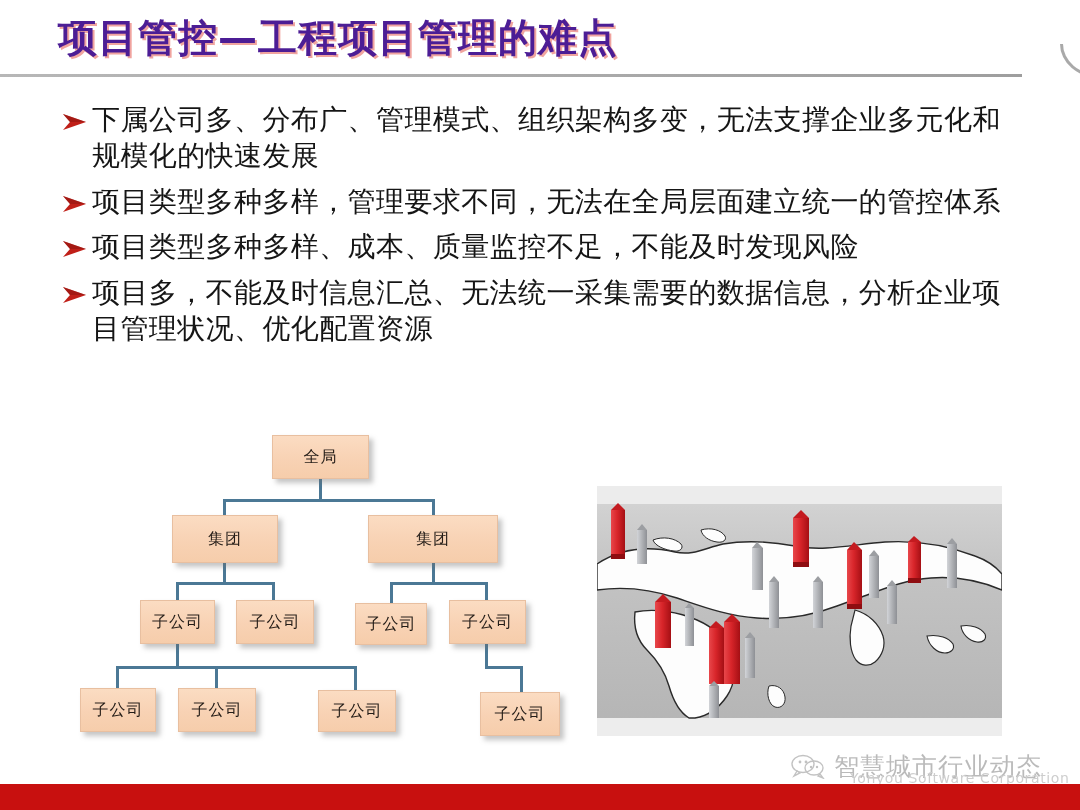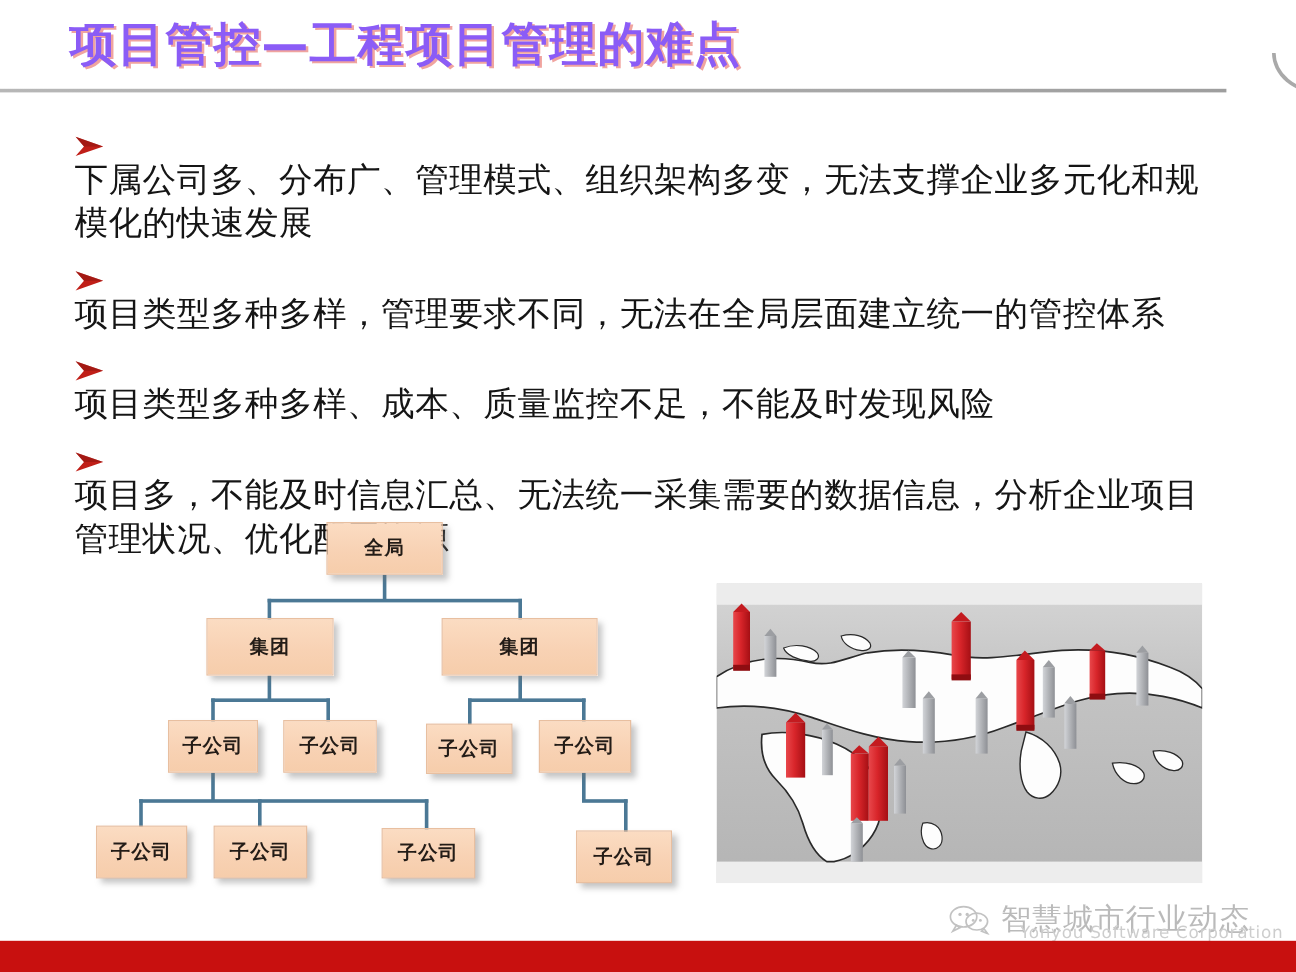--- a/index.html
+++ b/index.html
@@ -18,21 +18,21 @@
   }
 
   
   .slide-title {
     position: absolute;
     left: 58px;
     top: 18px;
     font-size: 39px;
     font-weight: bold;
     letter-spacing: 1px;
-    color: #8b5cf6;
+    color: #4c1d95;
     text-shadow: 2px 2px 0 rgba(228,90,80,0.55);
     white-space: nowrap;
     line-height: 1;
   }
   .header-rule {
     position: absolute;
     left: 0px;
     top: 74px;
     width: 1022px;
     height: 3px;
@@ -58,21 +58,20 @@
   .bullets {
     position: absolute;
     left: 62px;
     top: 102px;
     width: 950px;
   }
   .bullet-row {
     display: flex;
     align-items: flex-start;
     margin-bottom: 9px;
-    flex-direction: column;
   }
   .bullet-marker {
     flex: 0 0 auto;
     width: 30px;
     padding-top: 10px;
     line-height: 0;
   }
   .bullet-text {
     flex: 1 1 auto;
     font-size: 28px;
@@ -82,21 +81,20 @@
     letter-spacing: 0.4px;
   }
 
   
   .orgchart {
     position: absolute;
     left: 0px;
     top: 420px;
     width: 580px;
     height: 330px;
-    font-weight: bold;
   }
   .org-node {
     position: absolute;
     background: linear-gradient(to bottom, #fbdcc2 0%, #f8d2b4 55%, #f6cdab 100%);
     border: 1px solid #e8bfa0;
     box-shadow: 4px 4px 5px rgba(110,110,110,0.40);
     display: flex;
     align-items: center;
     justify-content: center;
     color: #231c17;

